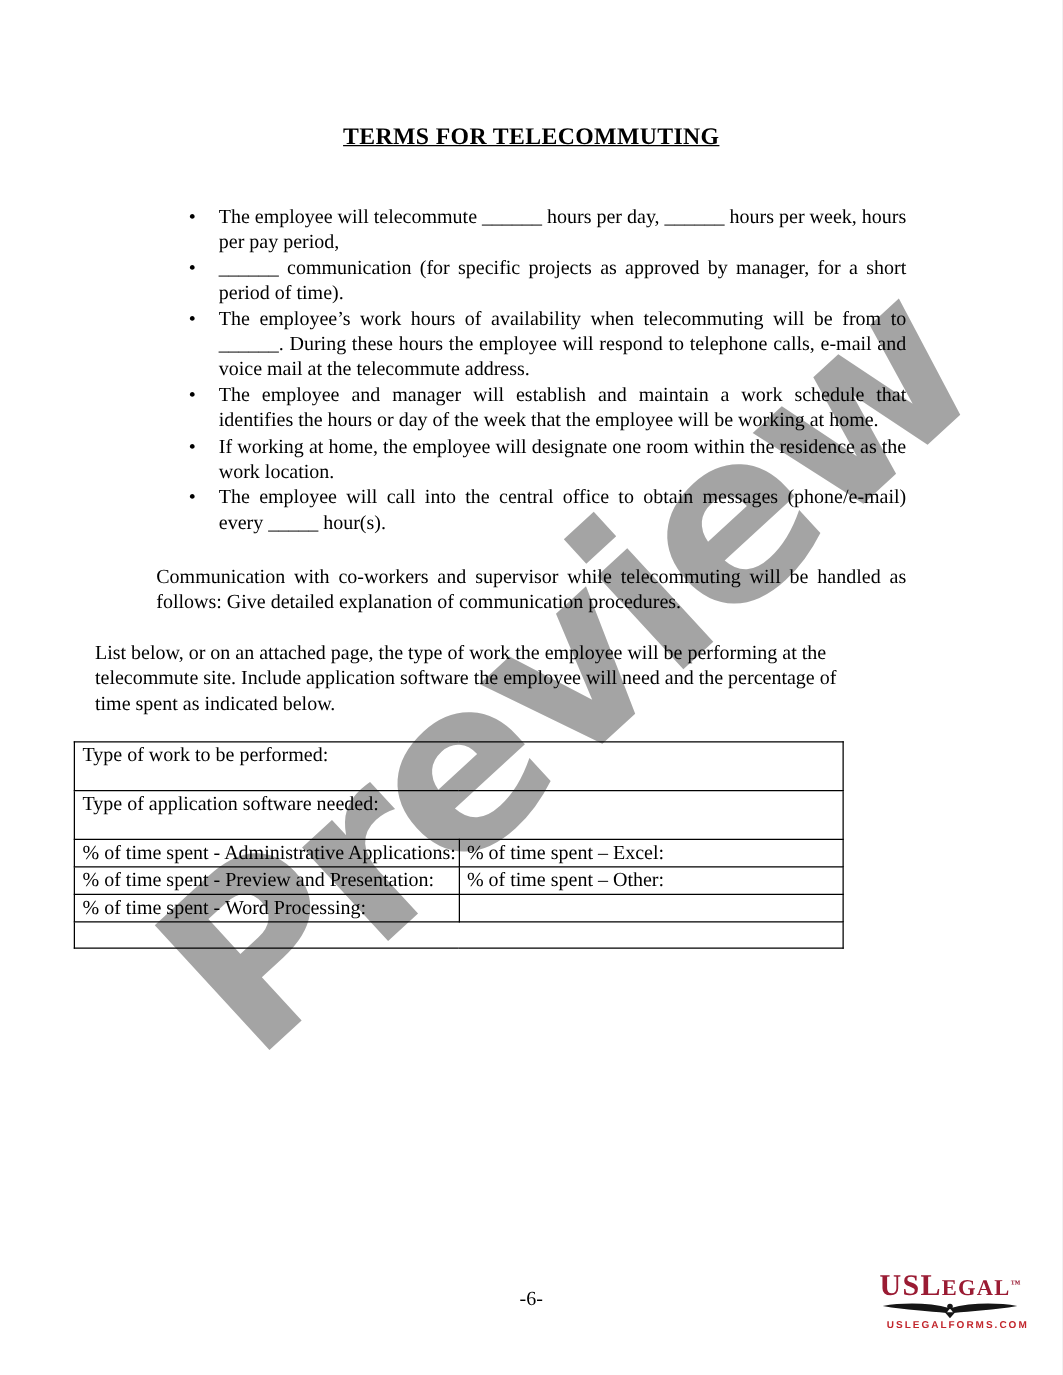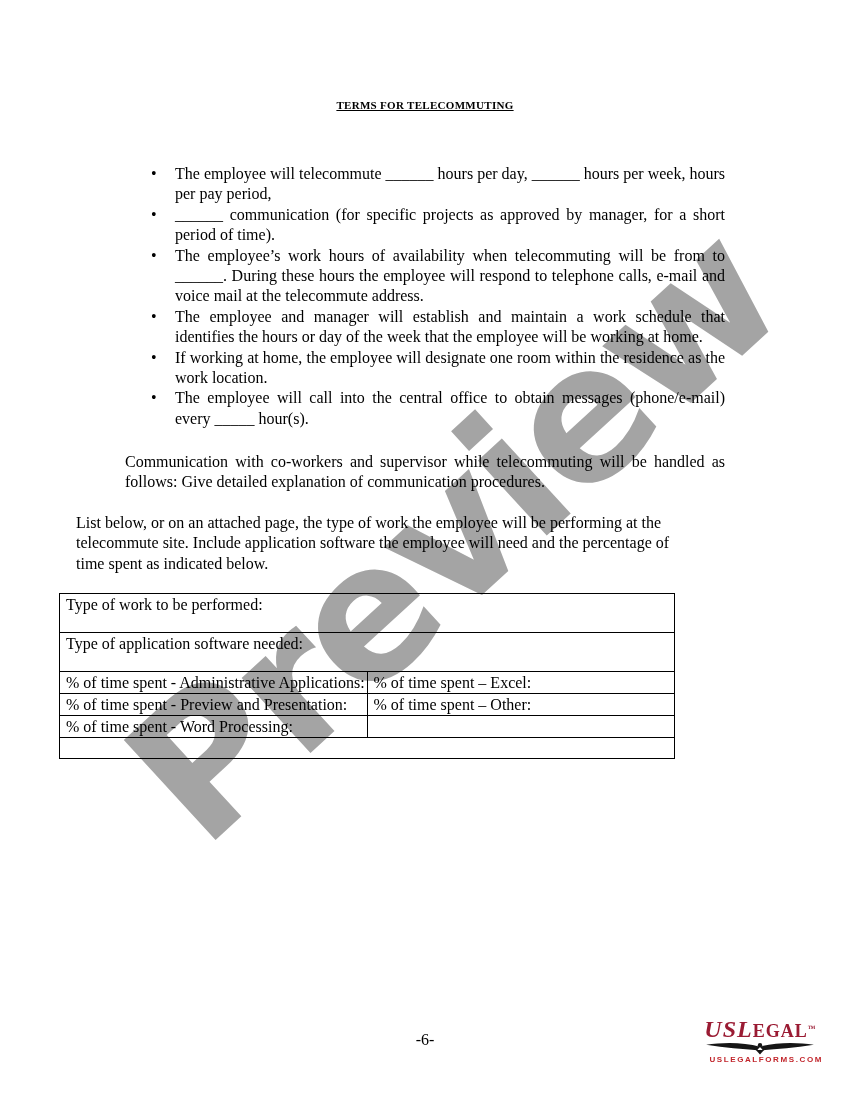--- a/index.html
+++ b/index.html
@@ -22,21 +22,21 @@
     letter-spacing:-6px;
     color:rgba(154,154,154,0.9);
     white-space:nowrap;
     z-index:0;
     user-select:none;
   }
   .content{position:relative;z-index:1;}
   .title{
     position:absolute;top:99px;left:0;width:850px;
     margin:0;text-align:center;
-    font-size:11px;font-weight:bold;
+    font-size:19px;font-weight:bold;
     text-decoration:underline;
     letter-spacing:0.3px;
   }
   .bullets{
     position:absolute;top:164px;left:175px;width:550px;
     margin:0;padding:0;list-style:none;
     font-size:16px;line-height:20.4px;
   }
   .bullets li{
     position:relative;
@@ -78,21 +78,21 @@
   .logo{
     position:absolute;top:1017px;left:697px;width:126px;
     text-align:center;line-height:1;
   }
   .logo .brand{
     font-family:"Liberation Serif", serif;
     font-weight:bold;
     color:#9a1b33;
     white-space:nowrap;
   }
-  .logo .brand .big{font-size:24px;letter-spacing:1px;font-style:italic;}
+  .logo .brand .big{font-size:24px;letter-spacing:1px;}
   .logo .brand .small{font-size:18px;letter-spacing:1px;}
   .logo .tm{
     font-size:8px;color:#9a1b33;
     vertical-align:super;font-weight:bold;
   }
   .logo .eagle{display:block;margin:1px auto 1px auto;}
   .logo .website{
     font-family:"Liberation Sans", sans-serif;
     font-size:8px;font-weight:bold;
     letter-spacing:1.6px;

